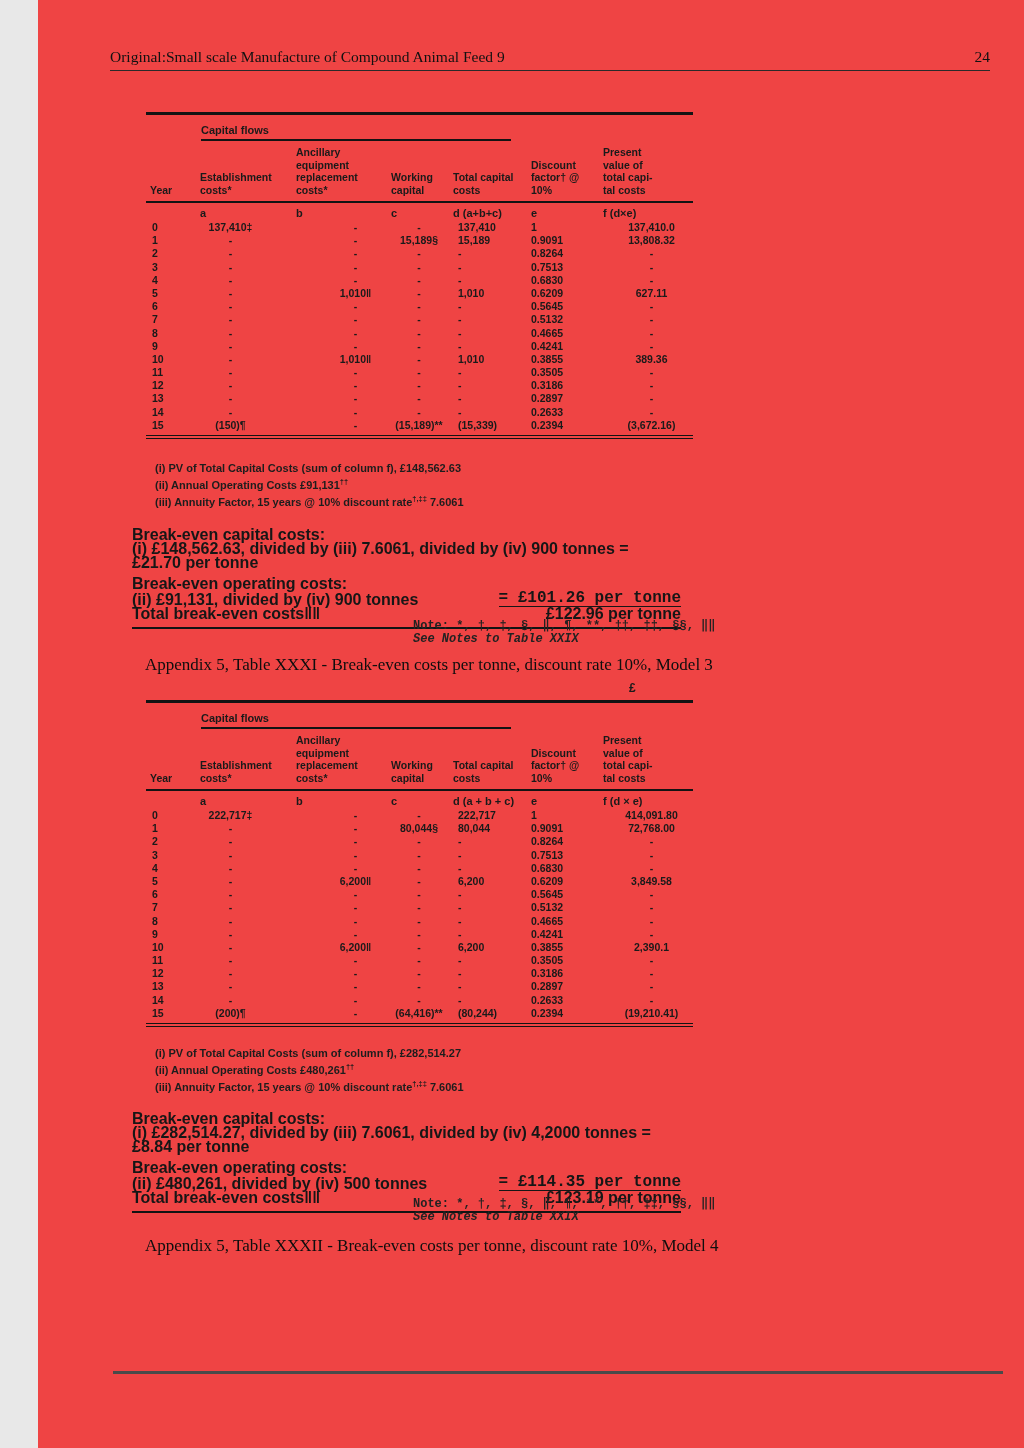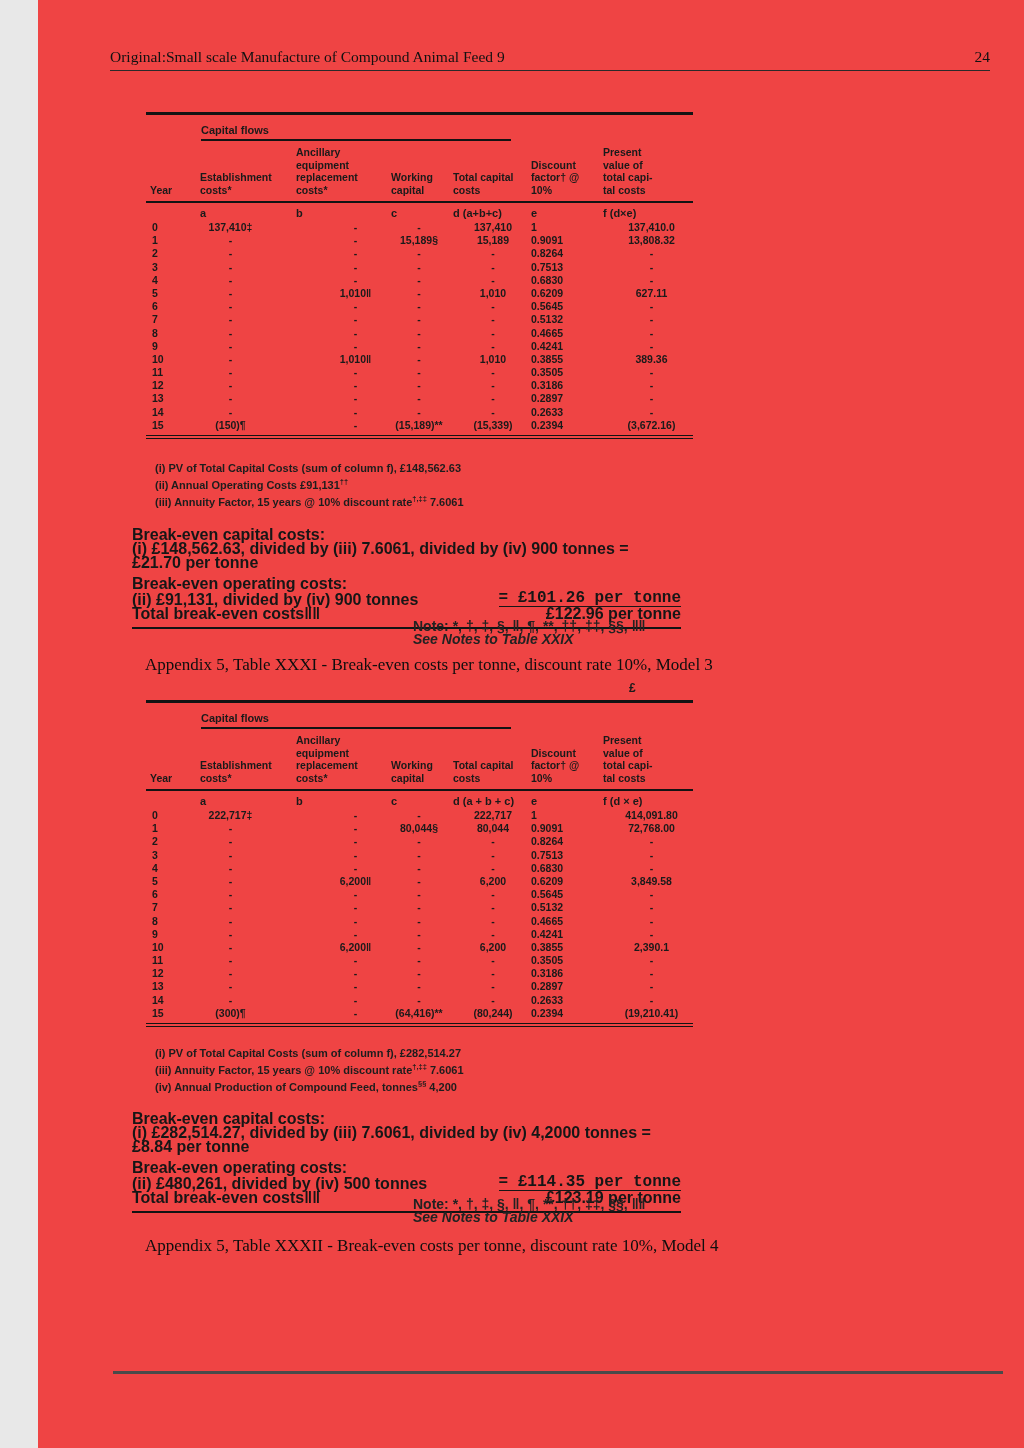--- a/index.html
+++ b/index.html
@@ -31,38 +31,38 @@
   .hc1 { padding-left:7px; }
   .letters { padding:4px 0 2px 0; font-size:11px; }
   .letters > div { padding-left:3px; }
   .letters > .lc1 { padding-left:7px; }
   .tbody .trow { display:grid; grid-template-columns:47px 100px 95px 62px 78px 72px 93px; height:13.2px; line-height:13.2px; }
   .tbody .tcell { overflow:visible; }
   .tbody .c0 { text-align:left; padding-left:6px; }
   .tbody .c1 { text-align:center; padding-right:25px; }
   .tbody .c2 { text-align:center; padding-left:30px; }
   .tbody .c3 { text-align:center; }
-  .tbody .c4 { text-align:center; padding-left:8px; }
+  .tbody .c4 { text-align:left; padding-left:8px; }
   .tbody .c5 { text-align:left; padding-left:3px; }
   .tbody .c6 { text-align:center; padding-left:10px; }
   
   .notes { position:absolute; left:117px; width:540px; font-size:11px; font-weight:700; line-height:14.2px; color:#1d1d1d; }
   .n1 { top:458px; }
   .n2 { top:1043px; }
   .sup { vertical-align:super; font-size:7.5px; }
   
   .breakeven { position:absolute; left:94px; width:549px; font-size:16px; font-weight:700; line-height:14px; color:#161616; }
   .b1 { top:528px; }
   .b2 { top:1112px; }
   .be-gap { height:7px; }
   .be-row { display:flex; justify-content:space-between; align-items:flex-end; }
   .be-val-underline { border-bottom:1.4px solid #161616; padding-bottom:1px;font-family:Liberation Mono, monospace; }
   .be-rule { border-top:2.6px solid #131313; margin-top:6px; }
   
-  .tnote { position:absolute; left:375px; font-size:14px; font-weight:700; line-height:13px; color:#222; }
+  .tnote { position:absolute; left:375px; font-size:12px; font-weight:700; line-height:13px; color:#222;font-family:Liberation Mono, monospace; }
   .tn1 { top:620px; }
   .tn2 { top:1198px; }
   .tnote .see { font-style:italic; font-weight:700; }
   
   .caption { position:absolute; left:107px; font-family:"Liberation Serif", serif; font-size:17px; color:#0e0e0e; }
   .cap1 { top:655px; }
   .cap2 { top:1236px; }
   .pound { position:absolute; left:591px; top:681px; font-size:12px; font-weight:700; }
   
   .footer-rule { position:absolute; top:1371px; left:75px; width:890px; border-top:3.4px solid #4a4a4a; }
@@ -454,35 +454,35 @@
           <div class="tcell c0">14</div>
           <div class="tcell c1">-</div>
           <div class="tcell c2">-</div>
           <div class="tcell c3">-</div>
           <div class="tcell c4">-</div>
           <div class="tcell c5">0.2633</div>
           <div class="tcell c6">-</div>
         </div>
         <div class="trow">
           <div class="tcell c0">15</div>
-          <div class="tcell c1">(300)¶</div>
+          <div class="tcell c1">(200)¶</div>
           <div class="tcell c2">-</div>
           <div class="tcell c3">(64,416)**</div>
           <div class="tcell c4">(80,244)</div>
           <div class="tcell c5">0.2394</div>
           <div class="tcell c6">(19,210.41)</div>
         </div>
       </div>
     <div class="rule-bot"></div>
   </div>
 
   <div class="notes n2">
     <div><span>(i) PV of Total Capital Costs (sum of column f), £282,514.27</span><span class="sup"></span><span></span></div>
+    <div><span>(ii) Annual Operating Costs £480,261</span><span class="sup">††</span><span></span></div>
     <div><span>(iii) Annuity Factor, 15 years @ 10% discount rate</span><span class="sup">†,‡‡</span><span> 7.6061</span></div>
-    <div><span>(iv) Annual Production of Compound Feed, tonnes</span><span class="sup">§§</span><span> 4,200</span></div>
   </div>
 
   <div class="breakeven b2">
     <div>Break-even capital costs:</div>
     <div>(i) £282,514.27, divided by (iii) 7.6061, divided by (iv) 4,2000 tonnes = £8.84 per tonne</div>
     <div class="be-gap"></div>
     <div>Break-even operating costs:</div>
     <div class="be-row">
       <span>(ii) £480,261, divided by (iv) 500 tonnes</span>
       <span class="be-val-underline">= £114.35 per tonne</span>

